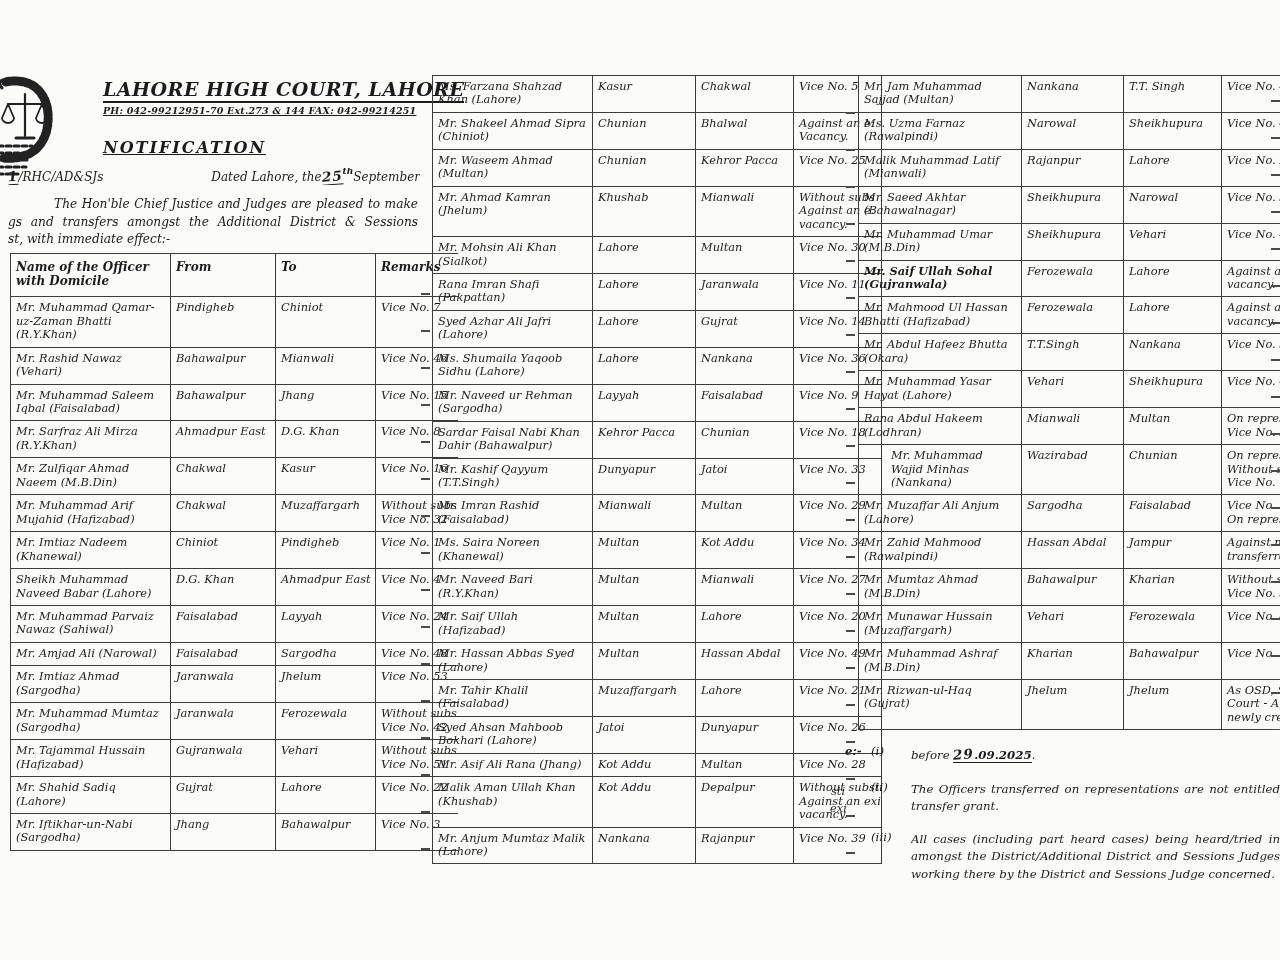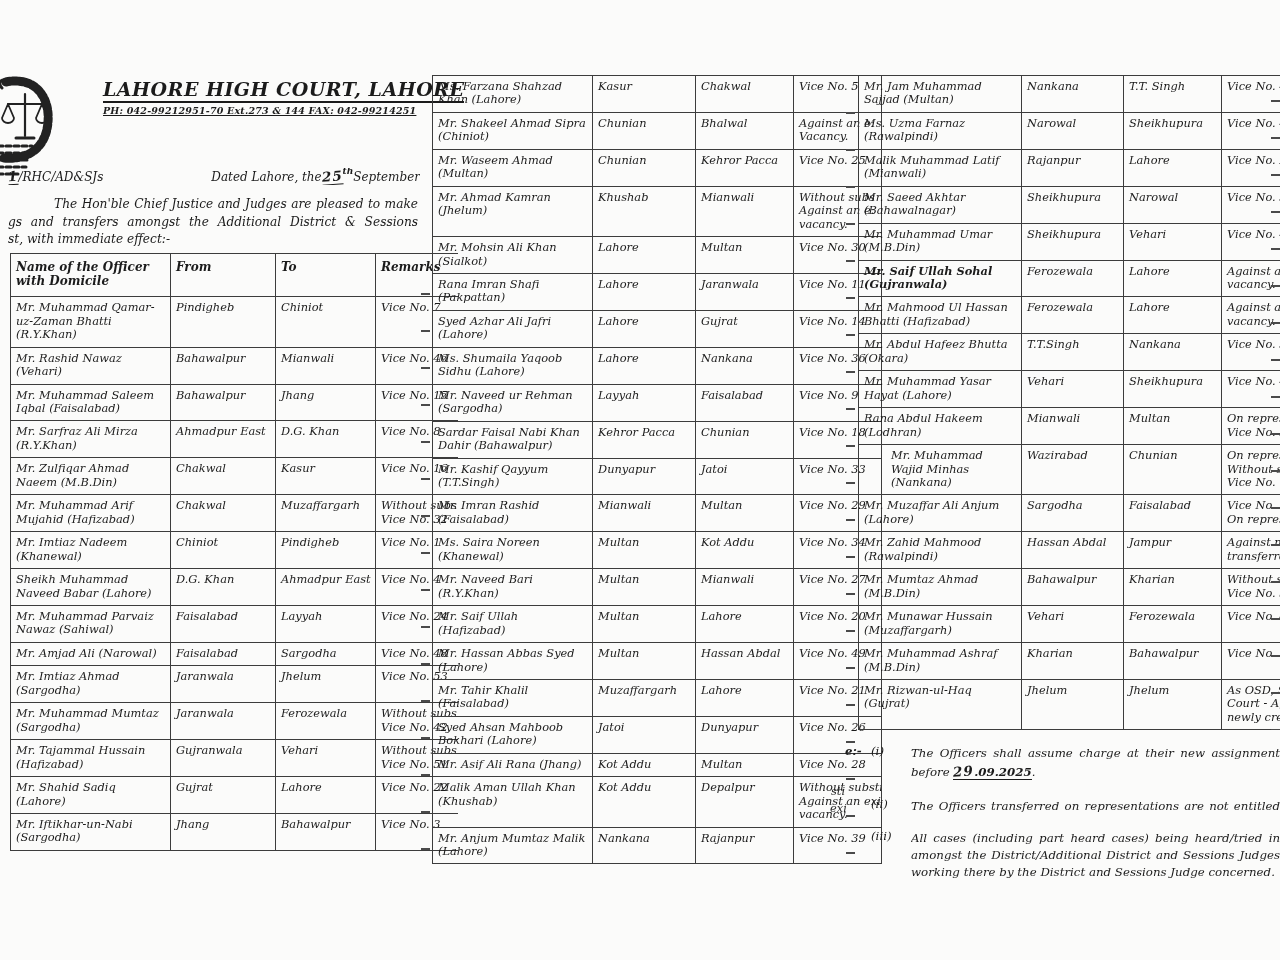--- a/index.html
+++ b/index.html
@@ -85,20 +85,21 @@
         <line x1="2" y1="93" x2="38" y2="93"></line>
         <line x1="2" y1="100" x2="30" y2="100"></line>
       </g>
     </g>
   </svg>
 </div>
 
 <div class="abs hdr-block">
   <div class="court-title">LAHORE HIGH COURT, LAHORE</div>
   <div class="phone-line">PH: 042-99212951-70 Ext.273 &amp; 144 FAX: 042-99214251</div>
+  <div><span class="notif-title">NOTIFICATION</span></div>
 </div>
 
 <div class="abs ref-line">
   <span class="ref-left"><span class="hand u">1</span><span>/RHC/AD&amp;SJs</span></span>
   <span class="ref-right"><span>Dated Lahore, the</span><span class="hand u">25</span><sup class="th">th</sup><span>September</span></span>
 </div>
 
 <div class="abs intro" id="intro">
     <div class="l jline indent">The Hon'ble Chief Justice and Judges are pleased to make fo</div>
     <div class="l jline">gs and transfers amongst the Additional District &amp; Sessions Judges, in th</div>
@@ -475,29 +476,29 @@
 <div class="abs ticks" style="left:1271px;top:100px;height:630px;"></div>
 
 <div class="abs frag" style="left:831px;top:784px;">sti</div>
 <div class="abs frag" style="left:830px;top:801px;">exi</div>
 
 <div class="abs notes" id="notes">
     <div class="note-item">
       <div class="note-label">e:-</div>
       <div class="note-num">(i)</div>
       <div class="note-body">
-        <div class="l jline">The Officers shall assume charge at their new assignment</div>
         <div class="l"><span>before </span><span class="u"><span class="hand">29</span><span class="date-strong">.09.2025</span></span><span>.</span></div>
       </div>
     </div>
     <div class="note-item">
       <div class="note-label"></div>
       <div class="note-num">(ii)</div>
       <div class="note-body">
         <div class="l jline">The Officers transferred on representations are not entitled to</div>
+        <div class="l">transfer grant.</div>
       </div>
     </div>
     <div class="note-item">
       <div class="note-label"></div>
       <div class="note-num">(iii)</div>
       <div class="note-body">
         <div class="l jline">All cases (including part heard cases) being heard/tried in the Court</div>
         <div class="l jline">amongst the District/Additional District and Sessions Judges poste</div>
         <div class="l">working there by the District and Sessions Judge concerned.</div>
       </div>

